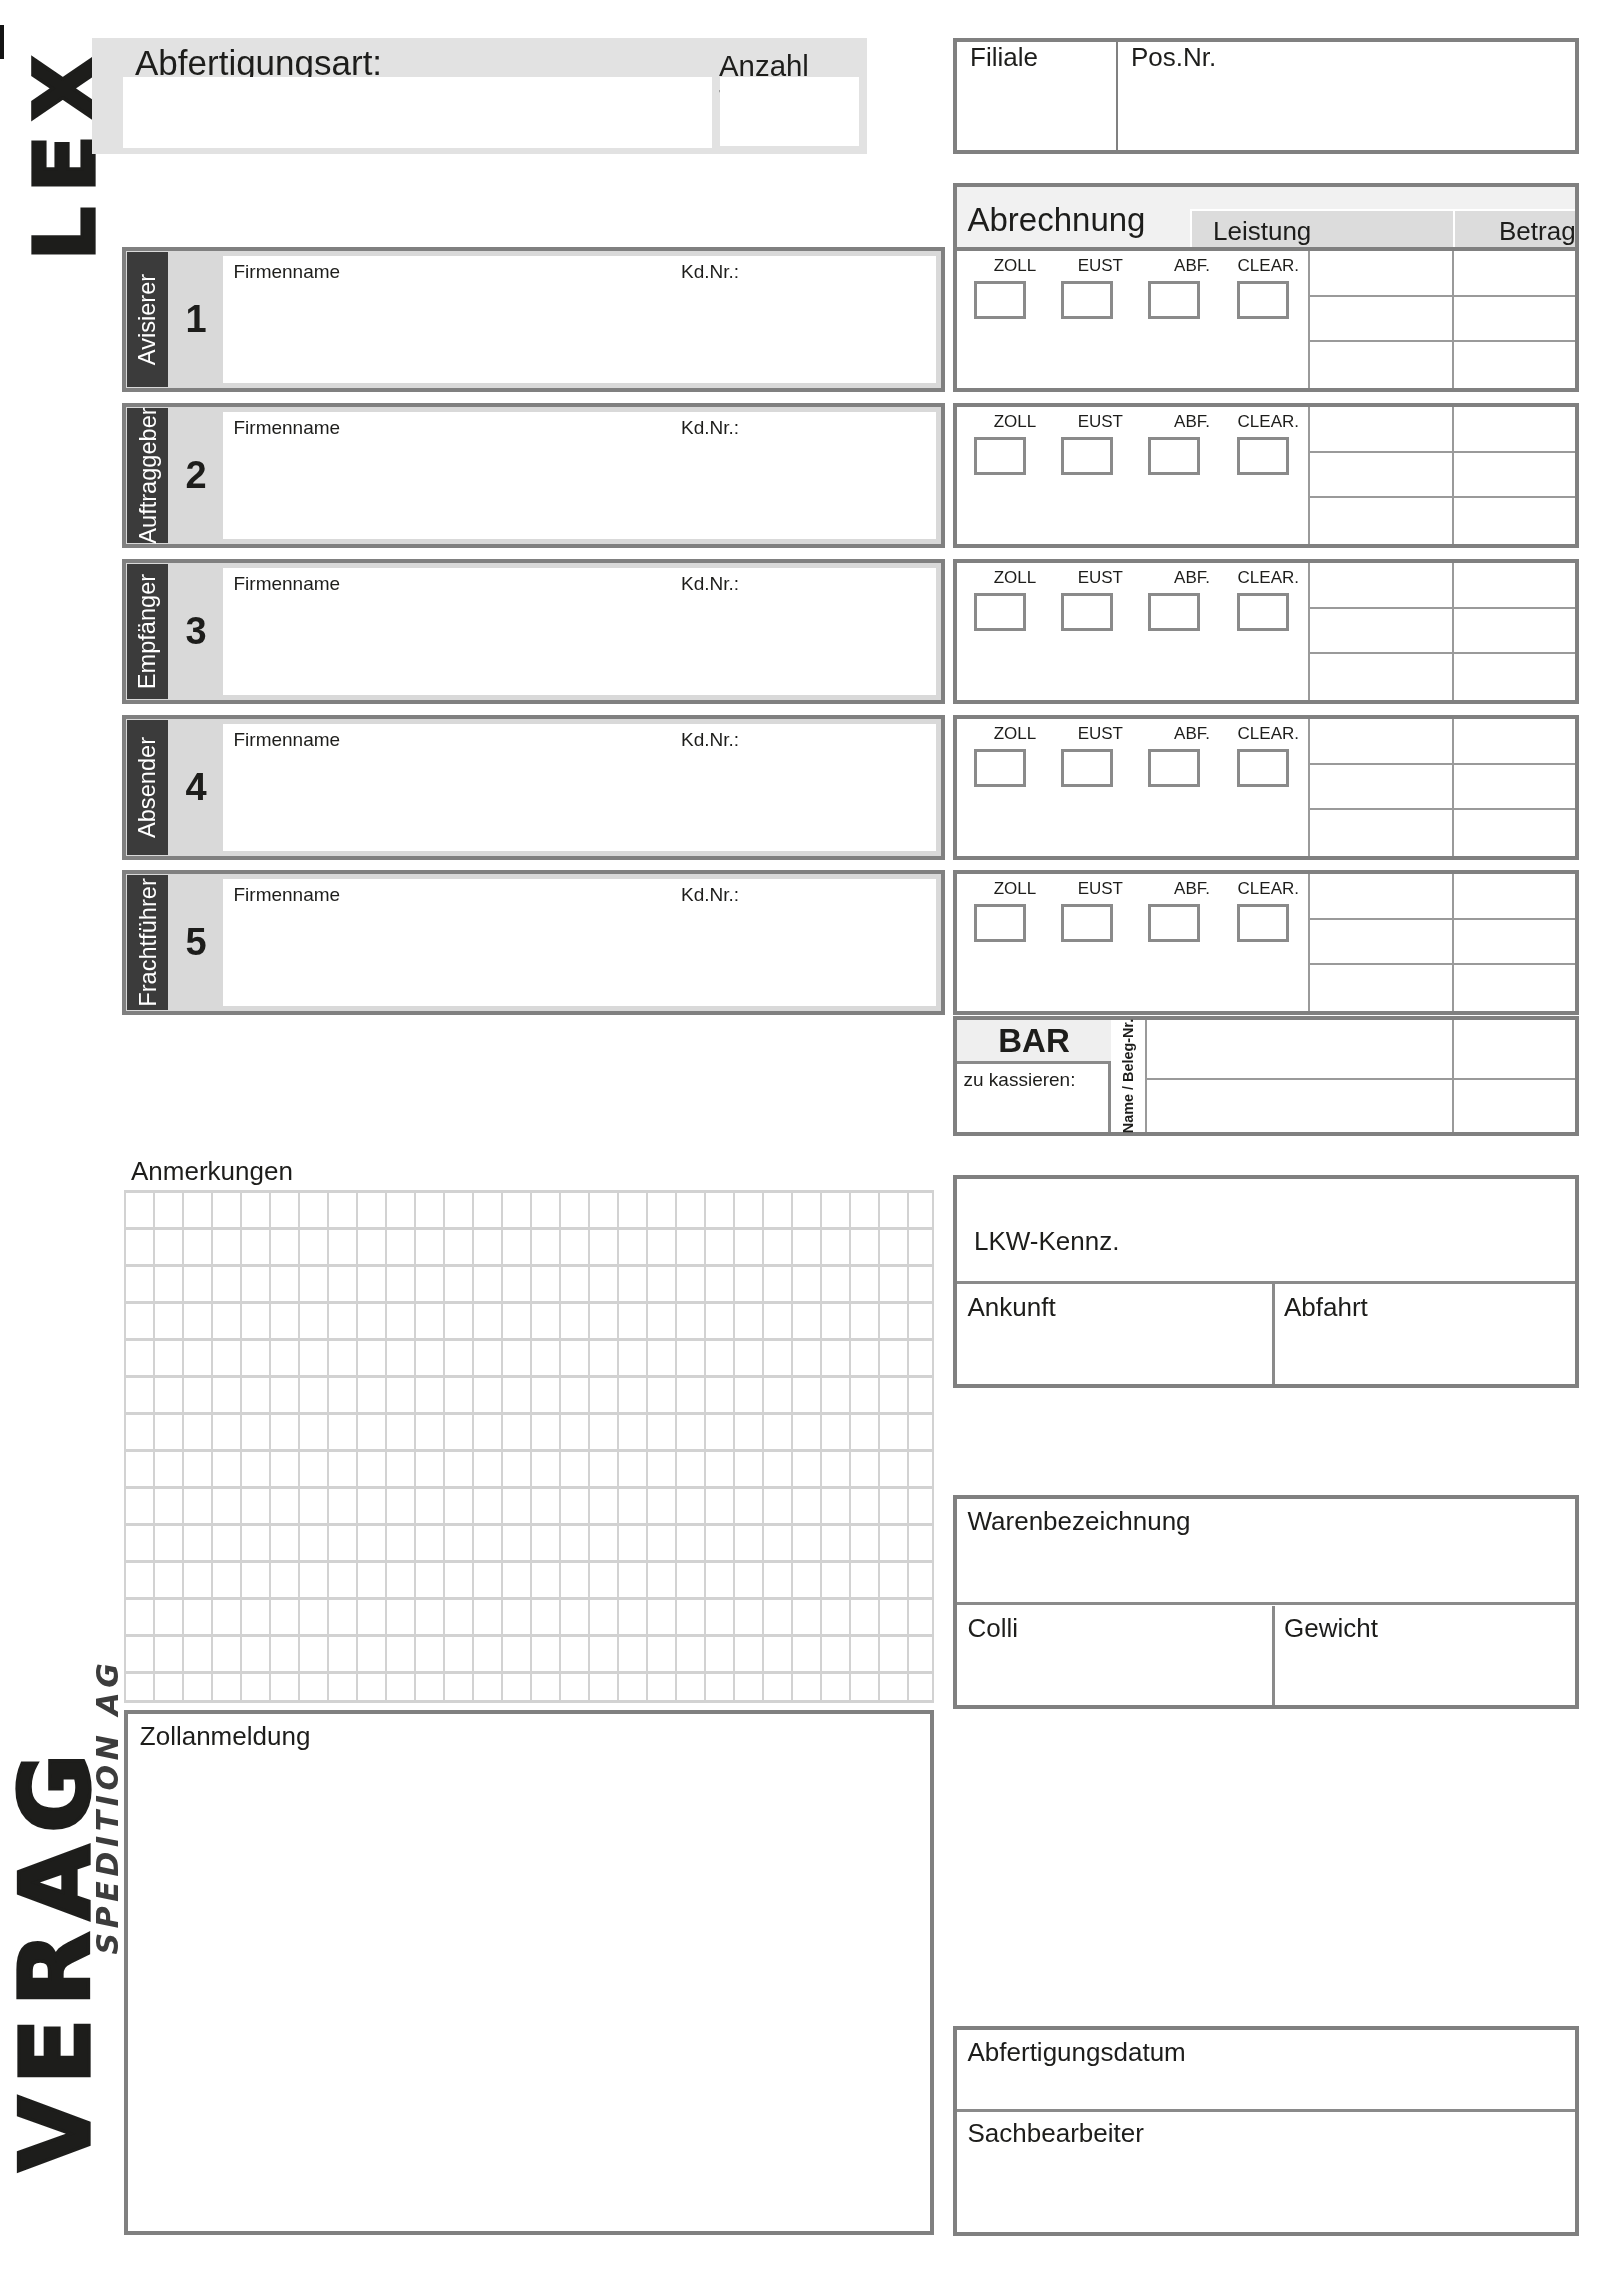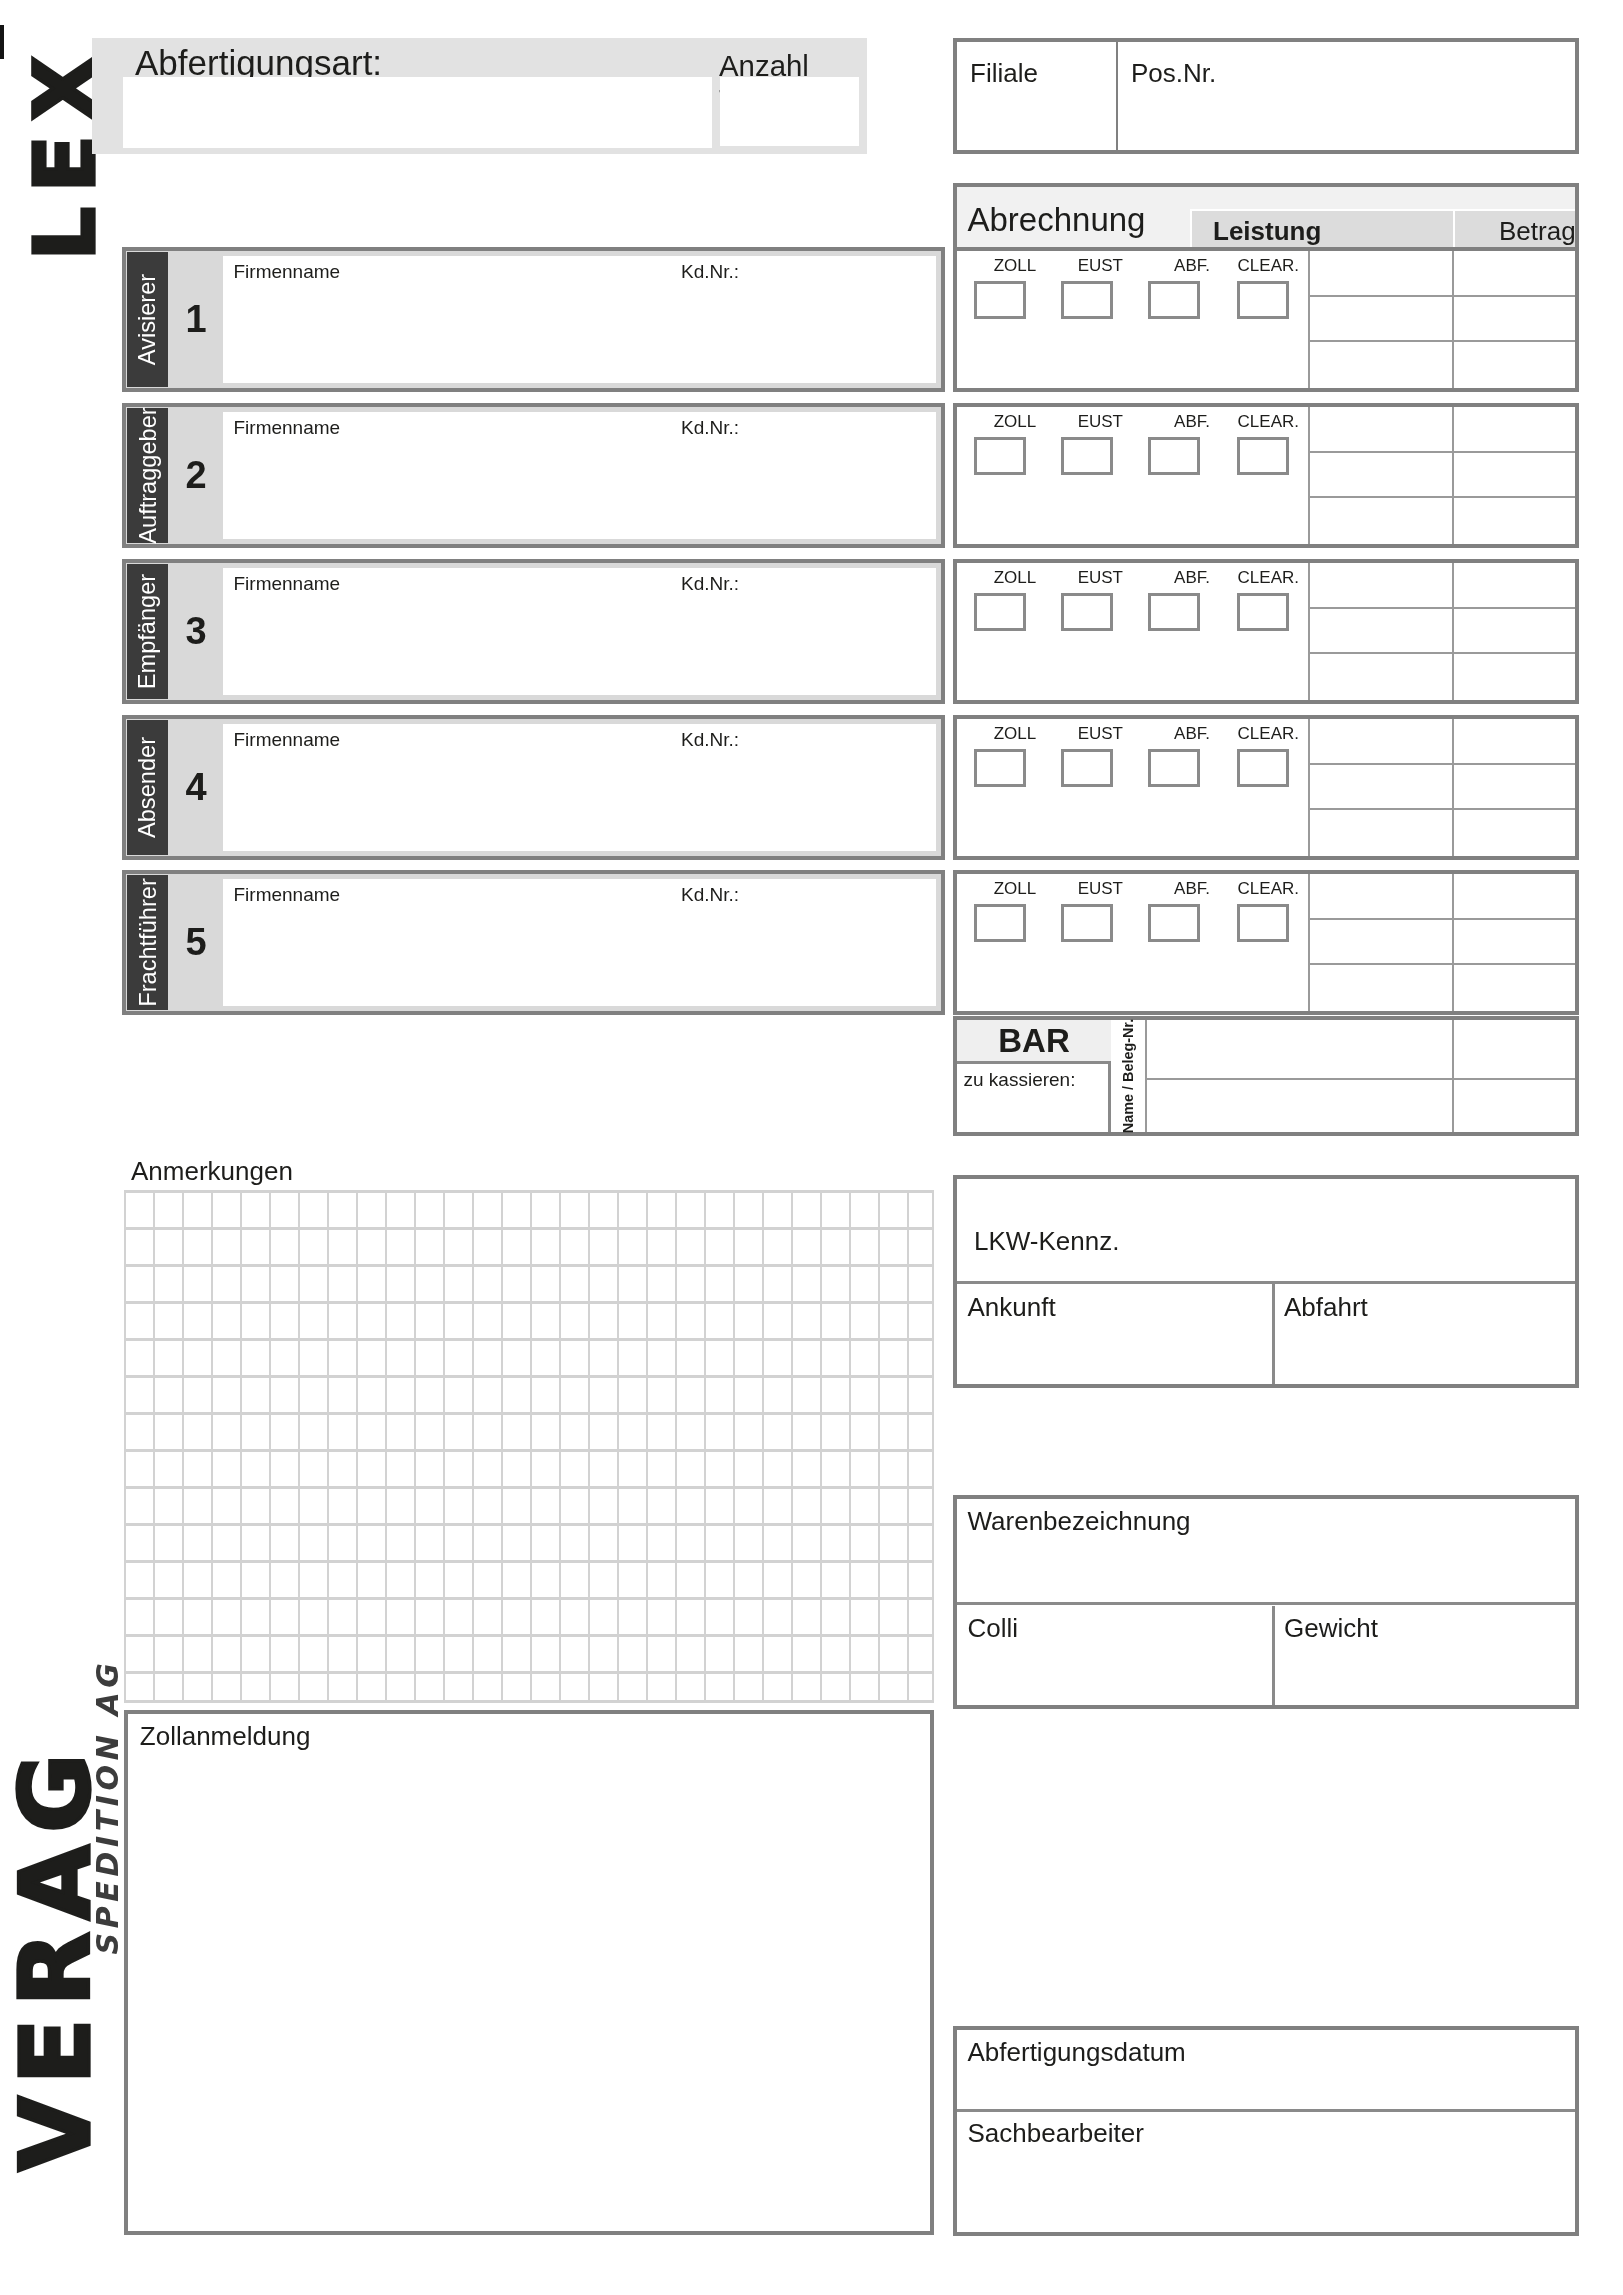--- a/index.html
+++ b/index.html
@@ -19,29 +19,29 @@
 
   
   #top-band{left:92px;top:38px;width:775px;height:116px;background:#e2e2e2;}
   #abf-label{left:43px;top:5.2px;font-size:35px;}
   #abf-input{left:31px;top:39px;width:589px;height:71px;background:#fff;}
   #tarif-label{left:627px;top:10.5px;font-size:29.4px;}
   #tarif-input{left:628px;top:39px;width:139px;height:69px;background:#fff;}
 
   
   #filiale-box{left:953px;top:38px;width:626px;height:116px;border:4.6px solid #808080;background:#fff;}
-  #filiale-box .lbl{position:absolute;top:16px;font-size:26px;}
+  #filiale-box .lbl{position:absolute;top:0;font-size:26px;}
   #fil-div{position:absolute;left:159px;top:0;bottom:0;width:2px;background:#808080;}
 
   
   #abr-head{left:953px;top:183px;width:626px;height:73px;border:4.6px solid #808080;background:#f1f1f1;}
   #abr-title{position:absolute;left:10.5px;top:0;bottom:0;display:flex;align-items:center;font-size:33px;}
   .subhead{position:absolute;bottom:0;height:41px;background:#dcdcdc;border-left:2.6px solid #fff;
            border-top:2.6px solid #fff;display:flex;align-items:center;font-size:26px;}
-  #sub-leistung{left:233px;width:260px;padding-left:21px;font-weight:bold;}
+  #sub-leistung{left:233px;width:260px;padding-left:21px;}
   #sub-betrag{left:496px;right:0;padding-left:44px;}
 
   
   .row{position:absolute;left:122px;width:823px;height:145px;border:4.6px solid #808080;
        background:#d9d9d9;box-sizing:border-box;}
   .row .strip{position:absolute;left:1.3px;top:1.3px;bottom:1.3px;width:41px;background:#3b3b3b;
        display:flex;align-items:center;justify-content:center;}
   .row .strip span{transform:rotate(-90deg);white-space:nowrap;color:#fff;font-size:23.6px;}
   .row .num{position:absolute;left:43px;top:0;width:54px;height:100%;display:flex;
        align-items:center;justify-content:center;font-size:38px;font-weight:bold;}

